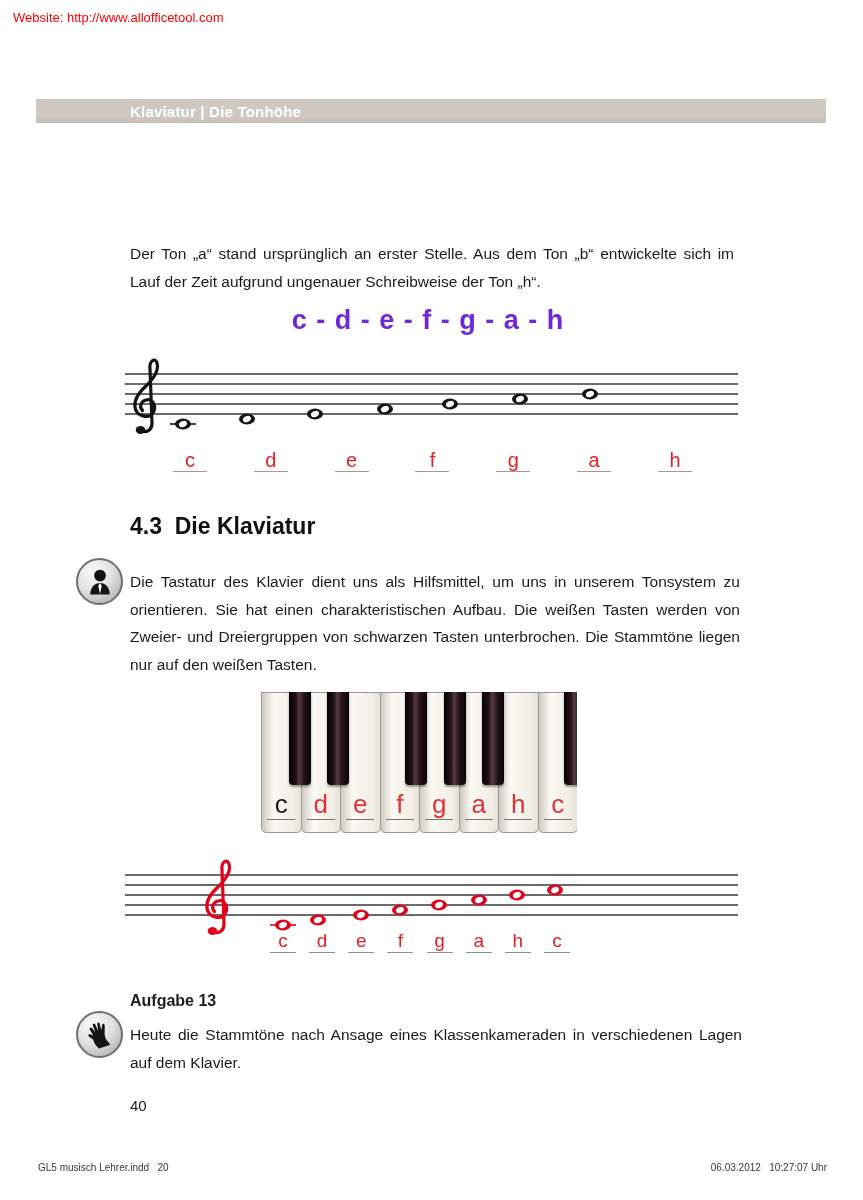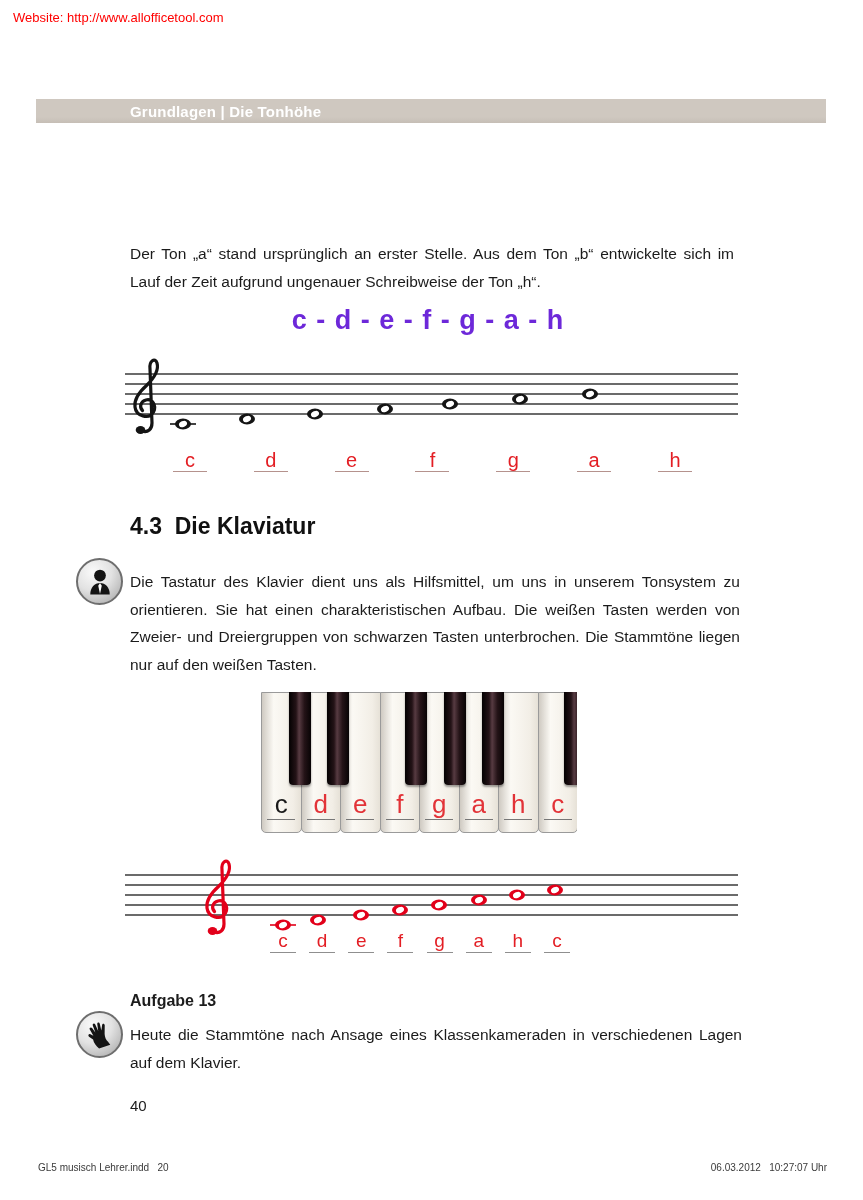--- a/index.html
+++ b/index.html
@@ -67,21 +67,21 @@
   .footer-right{right:36px;}
 </style>
 </head>
 <body>
 
 <div class="page" style="--header_bg: #cfc8c0; --label_red: #e31e24; --note_red: #e2001a; --link_red: #ff0000;">
 
   <div class="website">Website: http://www.allofficetool.com</div>
 
   <div class="header-bar">
-    <span class="title">Grundlagen | Die Tonhöhe</span>
+    <span class="title">Klaviatur | Die Tonhöhe</span>
   </div>
 
   <div class="body-text p1 justify">Der Ton „a“ stand ursprünglich an erster Stelle. Aus dem Ton „b“ entwickelte sich im Lauf der Zeit aufgrund ungenauer Schreibweise der Ton „h“.</div>
 
   <div class="sequence">c - d - e - f - g - a - h</div>
 
   <svg class="staff-svg staff1-svg" width="614" height="92">
       <line x1="0" y1="19" x2="613" y2="19" stroke="#3a3a3a" stroke-width="1.3"></line>
       <line x1="0" y1="29" x2="613" y2="29" stroke="#3a3a3a" stroke-width="1.3"></line>
       <line x1="0" y1="39" x2="613" y2="39" stroke="#3a3a3a" stroke-width="1.3"></line>

